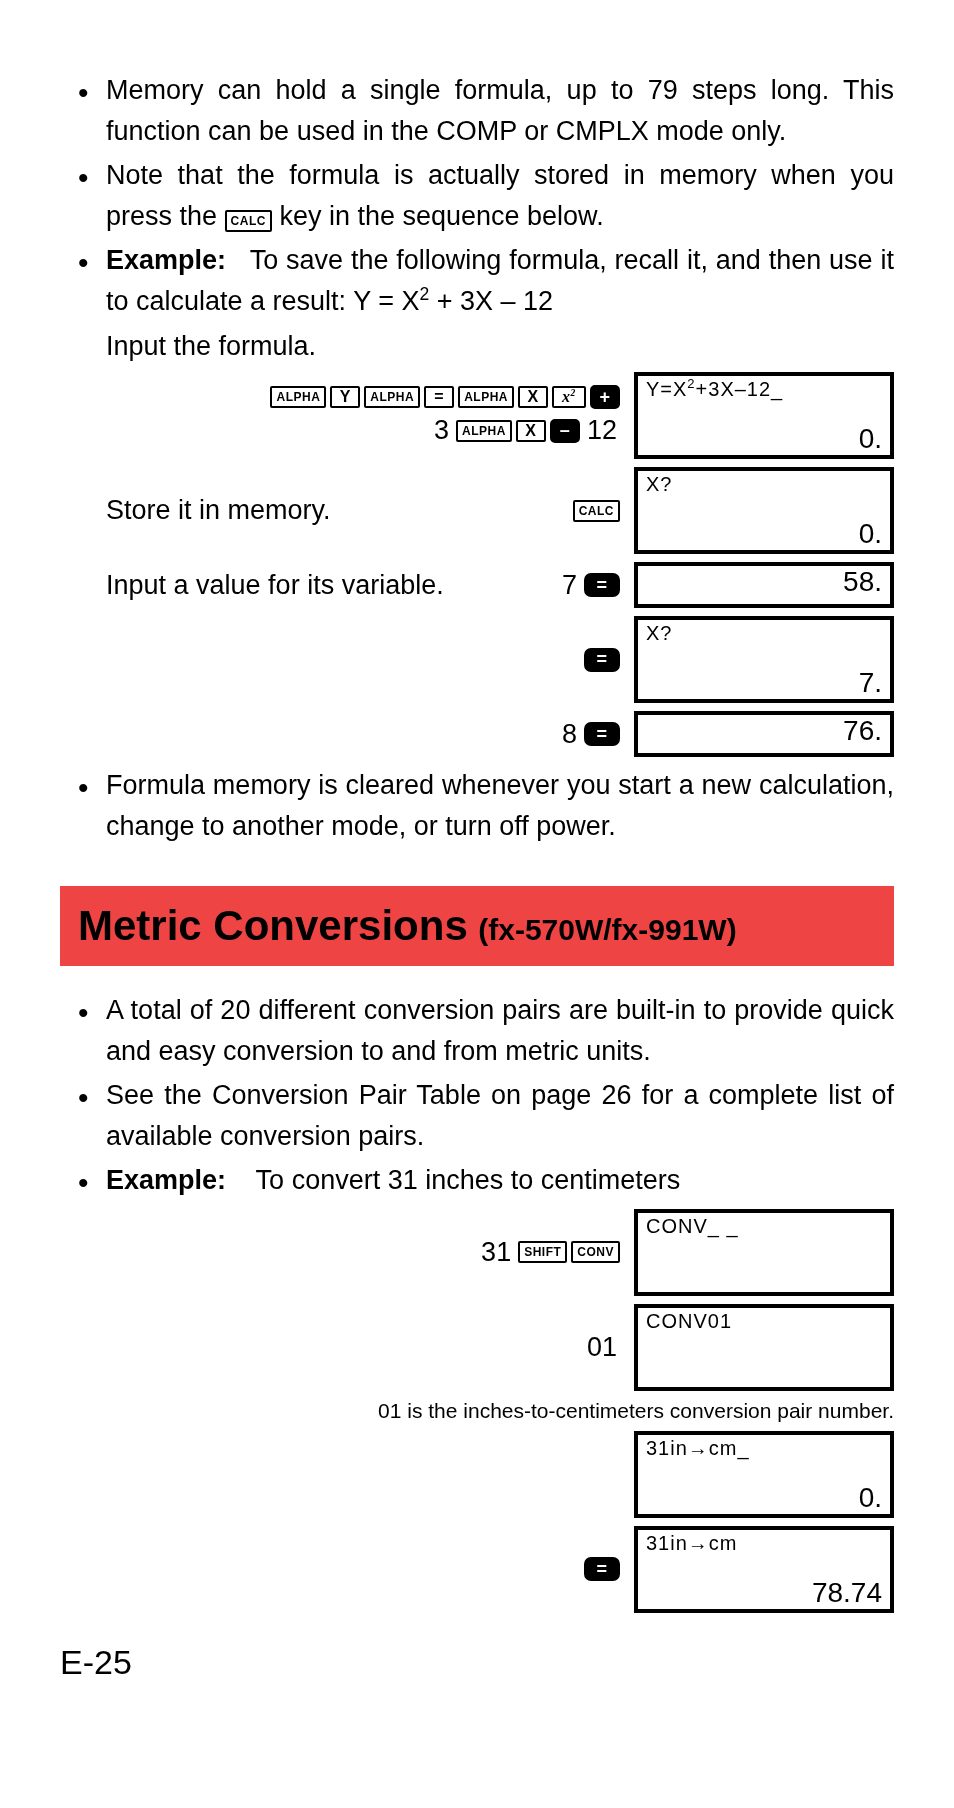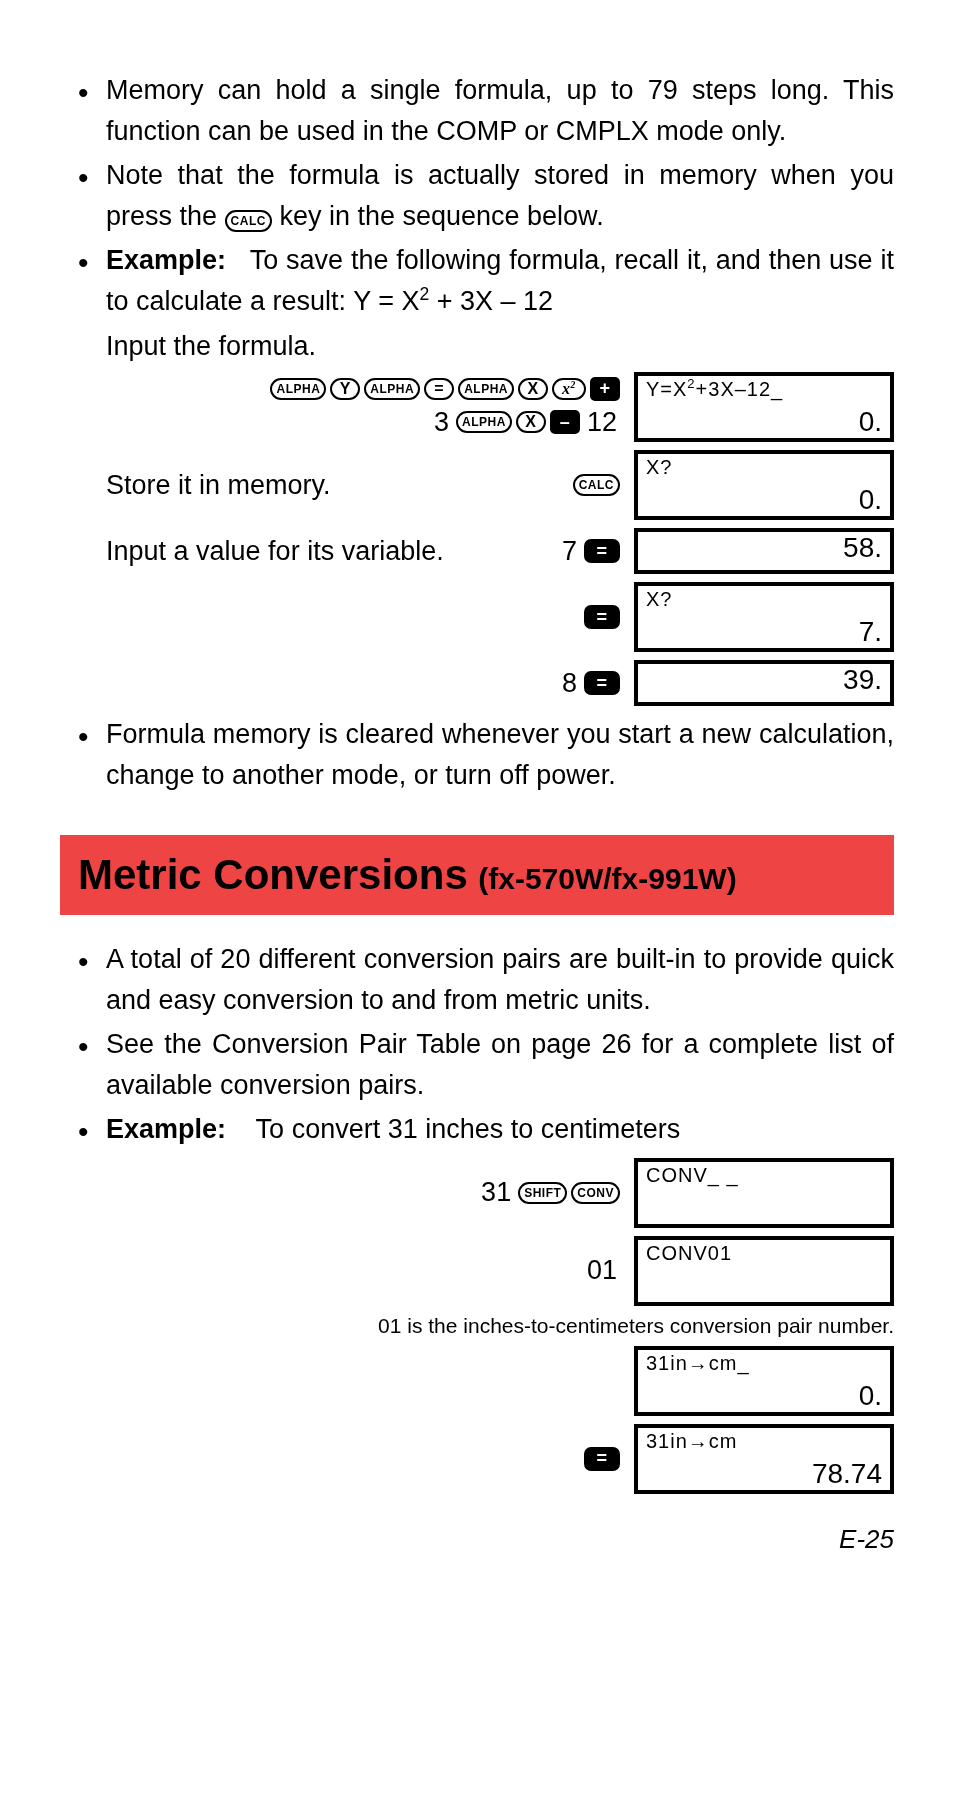--- a/index.html
+++ b/index.html
@@ -66,21 +66,21 @@
     display: flex;
     flex-direction: column;
     align-items: flex-end;
     gap: 6px;
   }
   .key {
     display: inline-flex;
     align-items: center;
     justify-content: center;
     border: 2px solid #000;
-    border-radius: 11px;
+    border-radius: 2px;
     font-family: Arial, sans-serif;
     font-weight: bold;
     font-size: 12px;
     height: 22px;
     min-width: 34px;
     padding: 0 4px;
     box-sizing: border-box;
     letter-spacing: 0.5px;
   }
   .key.wide { min-width: 46px; }
@@ -112,21 +112,21 @@
     width: 260px;
     min-height: 46px;
     box-sizing: border-box;
     padding: 2px 8px 2px 8px;
     margin-left: 14px;
     font-family: Arial, sans-serif;
     display: flex;
     flex-direction: column;
     justify-content: space-between;
   }
-  .display.tall { min-height: 70px; }
+  .display.tall { min-height: 70px; gap: 25px; }
   .disp-top {
     font-size: 20px;
     text-align: left;
     letter-spacing: 1px;
     line-height: 1.1;
   }
   .disp-bot {
     font-size: 28px;
     text-align: right;
     line-height: 1;
@@ -147,24 +147,23 @@
     font-weight: bold;
     display: inline;
     margin-left: 6px;
   }
   .note-small {
     font-size: 21px;
     text-align: right;
     margin: 8px 0;
   }
   .pagenum {
-    text-align: right;
-    font-size: 26px;
+    text-align: left;
+    font-size: 34px;
     margin-top: 30px;
-    font-style: italic;
   }
 </style>
 </head>
 <body>
 
 <div class="page">
 
   <ul class="bullets">
     <li>Memory can hold a single formula, up to 79 steps long. This function can be used in the COMP or CMPLX mode only.</li>
     <li>
@@ -239,21 +238,21 @@
       <div class="disp-bot">7.</div>
     </div>
   </div>
 
   <div class="row">
     <div class="keyseq">
       <span class="txt">8</span>
       <span class="key dark eq">=</span>
     </div>
     <div class="display">
-      <div class="disp-bot">39.</div>
+      <div class="disp-bot">76.</div>
     </div>
   </div>
 
   <ul class="bullets">
     <li>Formula memory is cleared whenever you start a new calculation, change to another mode, or turn off power.</li>
   </ul>
 
   <div class="heading-box">
     <span class="h1">Metric Conversions</span>
     <span class="h2">(fx-570W/fx-991W)</span>

